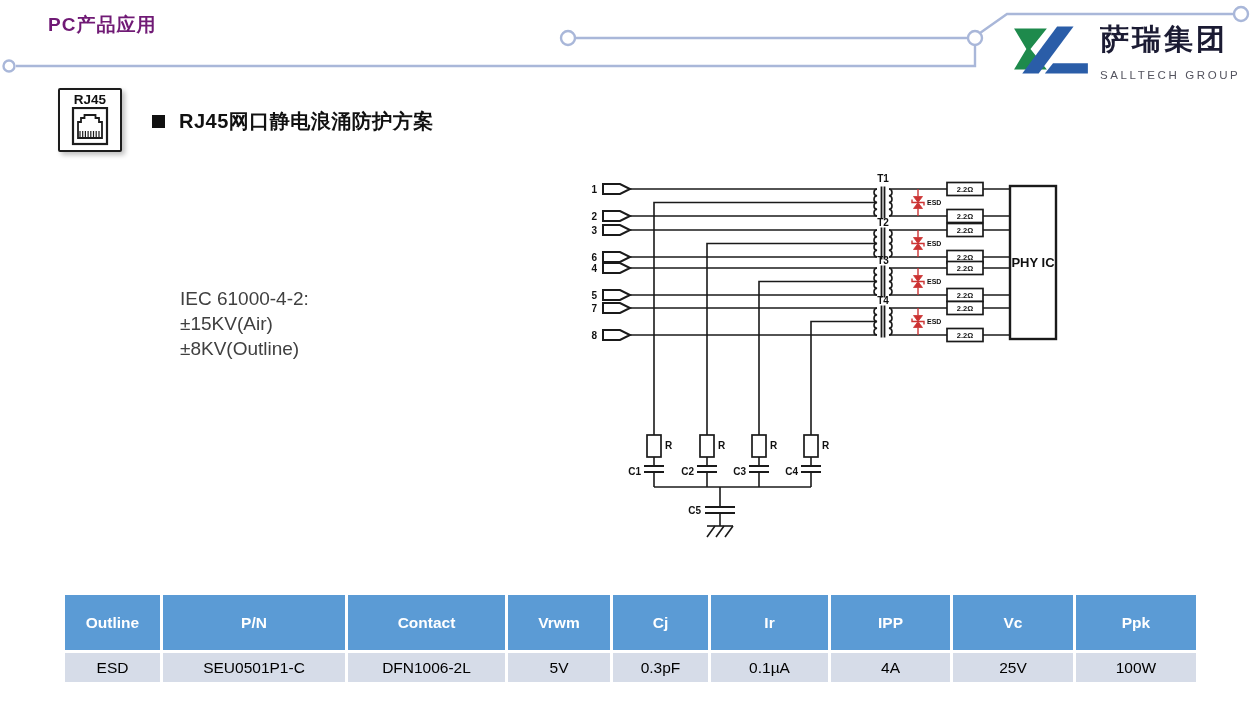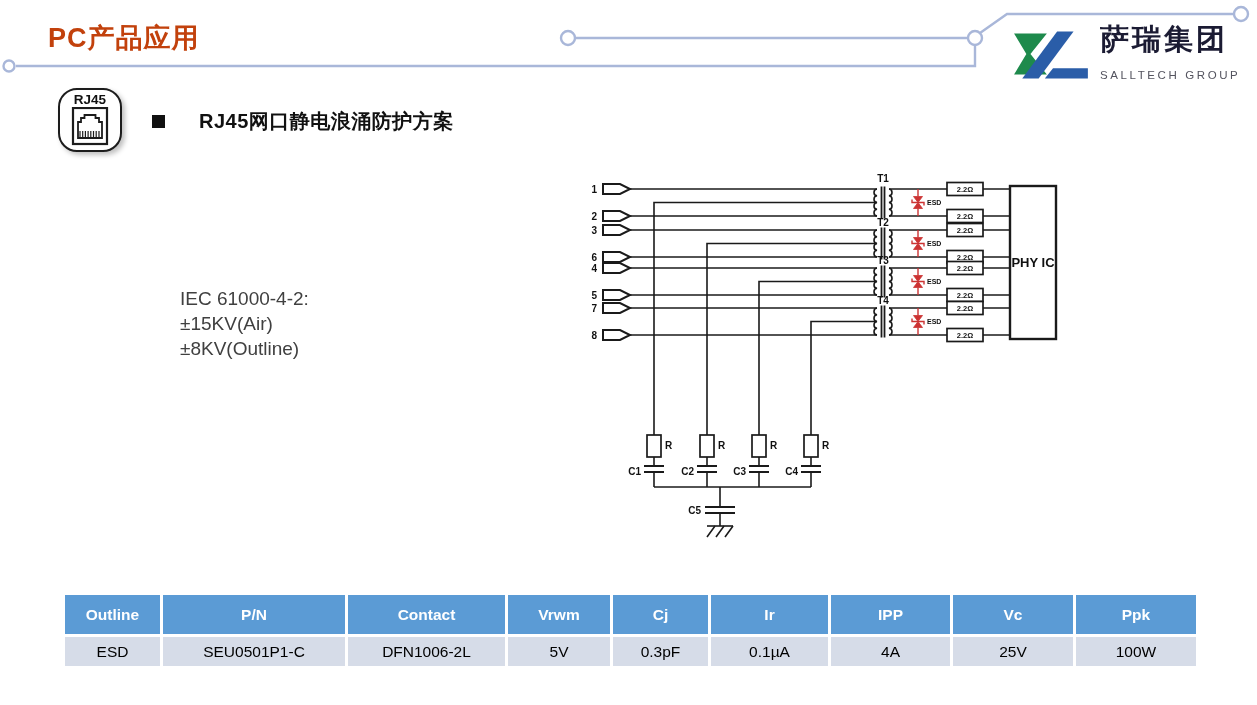--- a/index.html
+++ b/index.html
@@ -2,38 +2,38 @@
 <html><head>
 <meta charset="utf-8">
 <style>
   html,body{margin:0;padding:0;background:#e9e9e9;}
   #slide{
     position:relative;width:1257px;height:705px;background:#ffffff;
     font-family:"Liberation Sans", sans-serif;overflow:hidden;margin:0 auto;
   }
   
   #page-title{
-    position:absolute;left:48px;top:20px;font-size:27px;font-weight:bold;
-    color:#c2410c;letter-spacing:1px;
+    position:absolute;left:48px;top:12px;font-size:19px;font-weight:bold;
+    color:#701a75;letter-spacing:1px;
   }
   #deco-svg{position:absolute;left:0;top:0;pointer-events:none;}
   
-  #logo{position:absolute;left:1012px;top:24px;display:flex;align-items:flex-end;}
+  #logo{position:absolute;left:1012px;top:24px;display:flex;align-items:flex-start;}
   #logo-text{margin-left:8px;}
   #logo-company{font-size:29px;font-weight:bold;color:#1b1b33;letter-spacing:3px;line-height:30px;}
   #logo-group{font-size:11.5px;color:#53535e;letter-spacing:2.6px;margin-top:15px;}
   
   #rj45-icon{
     position:absolute;left:58px;top:88px;width:64px;height:64px;background:#fff;
-    border:2.5px solid #1c1c1c;border-radius:19px;box-shadow:3px 3px 5px rgba(0,0,0,0.25);
+    border:2.5px solid #1c1c1c;border-radius:2px;box-shadow:3px 3px 5px rgba(0,0,0,0.25);
     display:flex;flex-direction:column;align-items:center;box-sizing:border-box;
   }
   #rj45-label{font-size:13.5px;font-weight:bold;color:#111;margin-top:2px;line-height:15px;}
   
-  #heading-row{position:absolute;left:152px;top:108px;display:flex;align-items:center;gap:20px;}
+  #heading-row{position:absolute;left:152px;top:108px;display:flex;align-items:center;}
   #heading-bullet{width:13px;height:13px;background:#111;margin-right:14px;}
   #section-heading{font-size:20px;font-weight:bold;color:#111;letter-spacing:0.5px;}
   
   #spec{position:absolute;left:180px;top:286px;font-size:19px;color:#404040;line-height:25px;}
   
   #circuit-svg{position:absolute;left:0;top:0;}
   .wire{stroke:#1a1a1a;stroke-width:1.6;fill:none;}
   .wire2{stroke:#1a1a1a;stroke-width:2;fill:none;}
   .boxw{fill:#ffffff;stroke:#1a1a1a;stroke-width:1.7;}
   .pinshape{fill:#ffffff;stroke:#1a1a1a;stroke-width:2;}
@@ -45,21 +45,21 @@
   .tvsfill{fill:#CC3333;stroke:#CC3333;stroke-width:0.8;}
   #xfmr-def path{stroke:#1a1a1a;stroke-width:1.6;fill:none;}
   #xfmr-def line{stroke:#1a1a1a;stroke-width:1.8;}
   
   #spec-table{
     position:absolute;left:62px;top:592px;width:1136px;table-layout:fixed;
     border-collapse:separate;border-spacing:3px;
   }
   #spec-table th{
     background:#5B9BD5;color:#fff;font-size:15.5px;font-weight:bold;
-    height:31px;text-align:center;padding:4px;
+    height:31px;text-align:center;padding:12px;
   }
   #spec-table td{
     background:#D6DCE8;color:#000;font-size:15.5px;height:29px;
     text-align:center;padding:0;
   }
 </style>
 </head>
 <body>
 
 <div id="slide">

